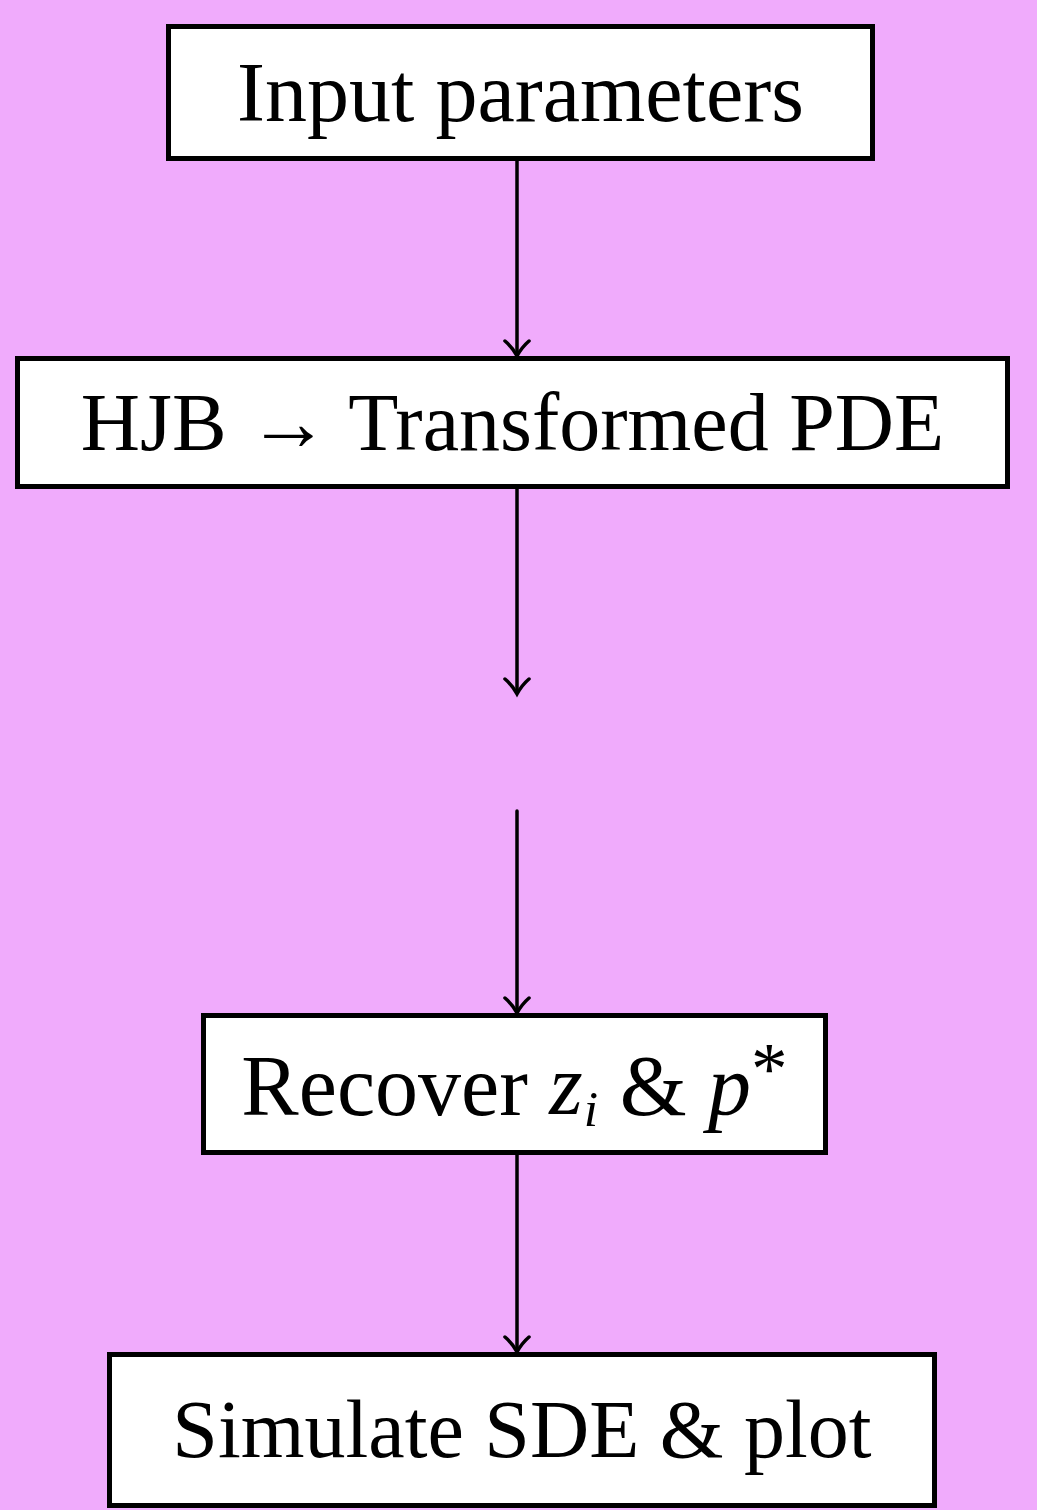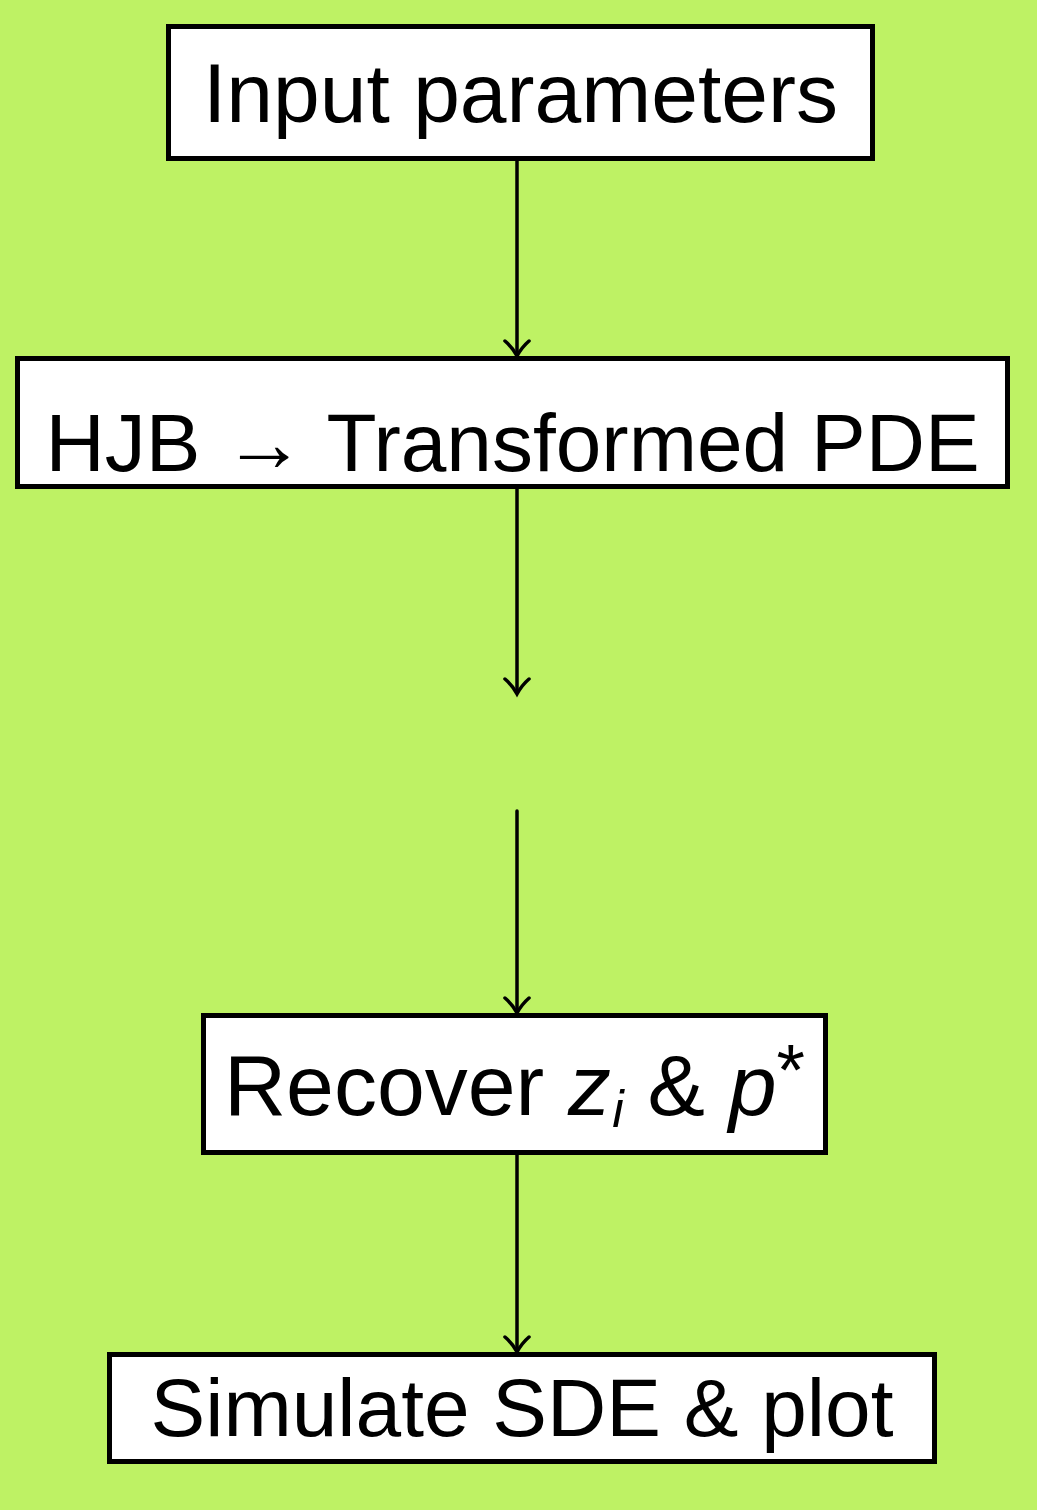--- a/index.html
+++ b/index.html
@@ -4,23 +4,23 @@
 <style>
   html, body {
     margin: 0;
     padding: 0;
     background: #ffffff;
   }
   .page {
     position: relative;
     width: 1037px;
     height: 1510px;
-    background: #bef264;
+    background: #f0abfc;
     overflow: hidden;
-    font-family: Liberation Sans, sans-serif;
+    font-family: Liberation Serif, serif;
     color: #000000;
   }
   .arrows-layer {
     position: absolute;
     left: 0;
     top: 0;
     width: 1037px;
     height: 1510px;
     pointer-events: none;
   }
@@ -31,24 +31,24 @@
     background: #ffffff;
     display: flex;
     align-items: center;
     justify-content: center;
     text-align: center;
     line-height: 1;
     white-space: nowrap;
     color: #000000;
   }
   .node-1 { left: 166px; top: 24px;   width: 709px; height: 137px; font-size: 84px; }
-  .node-2 { left: 15px;  top: 356px;  width: 995px; height: 133px; font-size: 82px; align-items: flex-end; }
+  .node-2 { left: 15px;  top: 356px;  width: 995px; height: 133px; font-size: 82px; }
   .node-3 { left: 129px; top: 694px;  width: 770px; height: 119px; font-size: 86px; }
   .node-4 { left: 201px; top: 1013px; width: 627px; height: 142px; font-size: 86px; }
-  .node-5 { left: 107px; top: 1352px; width: 830px; height: 112px; font-size: 82px; }
+  .node-5 { left: 107px; top: 1352px; width: 830px; height: 156px; font-size: 82px; }
   .seg-rm  { font-style: normal; margin-top: 26px; }
   .seg-it  { font-style: italic; }
   .seg-sub-it {
     font-style: italic;
     font-size: 0.60em;
     vertical-align: -0.22em;
     margin-left: 0.02em;
   }
   .seg-sup {
     font-style: normal;

